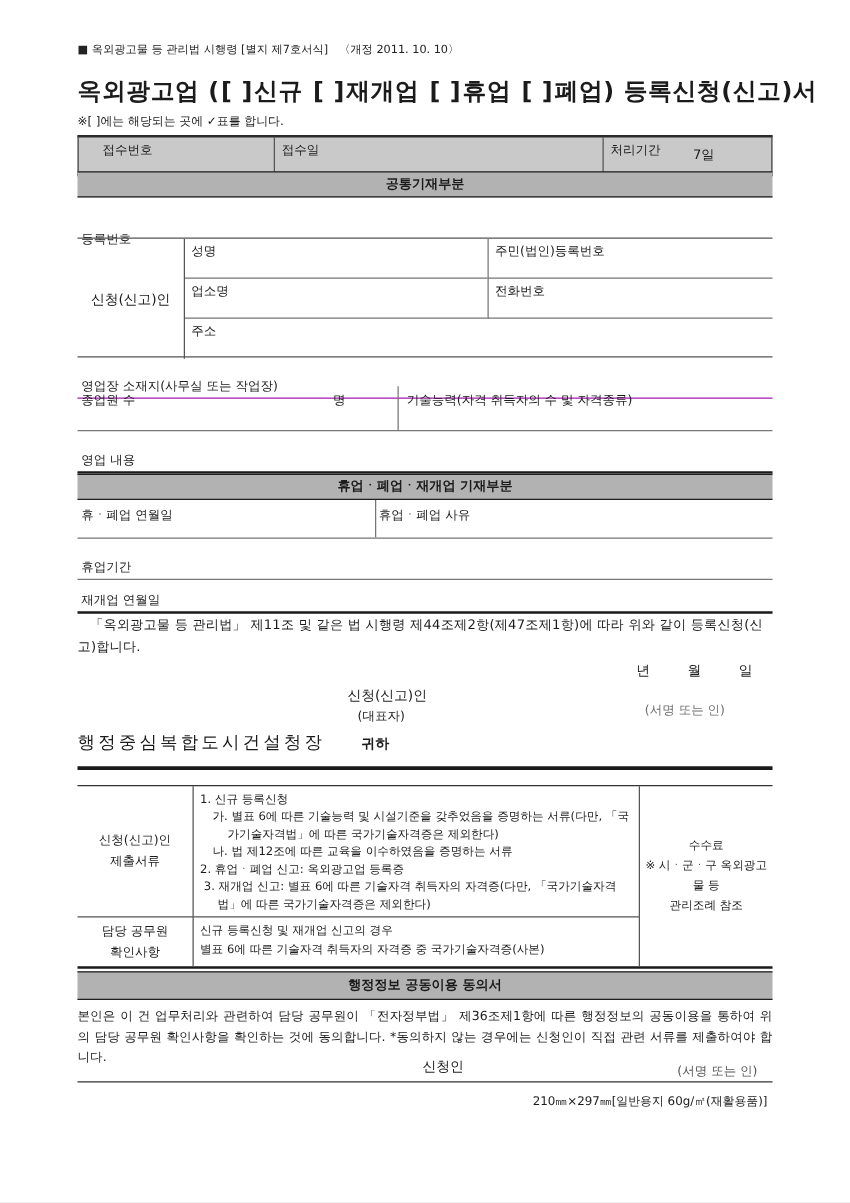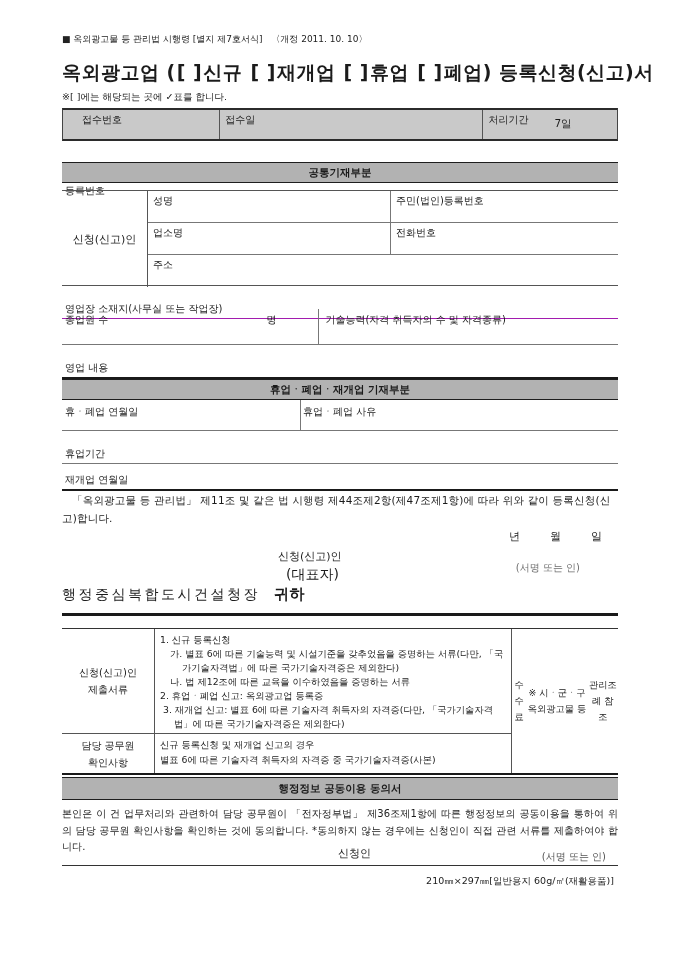--- a/index.html
+++ b/index.html
@@ -24,21 +24,21 @@
   .receipt .cell { padding:3px 5px; font-size:10px; }
   .rc1 { width:146px;margin-left:14px; }
   .rc2 { width:270px; border-left:1px solid #555; }
   .rc3 { width:138px; border-left:1px solid #555; display:flex; }
   .rc3 .lbl { padding-top:0; }
   .rc3 .val { margin-left:26px; padding-top:4px; font-size:10.5px; }
 
   
   .bar { height:21px; background:#b2b2b2; border-top:1.5px solid #1e1e1e; border-bottom:1.5px solid #1e1e1e;
     text-align:center; font-size:10.5px; font-weight:bold; line-height:19px; }
-  .bar1 { top:162px; }
+  .bar1 { top:137px; }
   .bar2 { top:379px; }
   .bar3 { top:777px; height:23px; line-height:21px; }
 
   .row-label { font-size:10px; padding:16px 3px; }
   .reg-row { top:168px; height:22px; }
 
   
   .applicant { top:190px; height:96px; display:grid;
     grid-template-columns:86px 242px 228px; grid-template-rows:32px 32px 32px;
     border-top:1px solid #555; border-bottom:1px solid #555; }
@@ -62,33 +62,33 @@
   .cl-left { width:238px; padding:5px 3px; font-size:10px; }
   .cl-right { width:318px; border-left:1px solid #777; padding:5px 2px; font-size:10px; }
   .closure2 { top:431px; height:26px; border-bottom:1px solid #777; }
   .closure3 { top:457px; height:26px; border-bottom:2.5px solid #1a1a1a; }
 
   
   .declaration { top:491px; font-size:10.5px; line-height:1.75; text-indent:10px; letter-spacing:0.2px; }
   .ymd { top:529px; display:flex; justify-content:flex-end; gap:30px; padding-right:16px; font-size:11px; }
   .sign1 { top:549px; height:34px; position:absolute; }
   .sign1 .who { position:absolute; left:216px; top:0; font-size:11px; }
-  .sign1 .rep { position:absolute; left:224px; top:17px; font-size:14px; }
+  .sign1 .rep { position:absolute; left:224px; top:17px; font-size:10px; }
   .sign1 .note { position:absolute; right:38px; top:12px; font-size:10px; color:#6e6e6e; }
   .addressee { top:585px; font-size:14px; letter-spacing:2.5px; font-weight:500; }
-  .addressee .suffix { font-size:15px; letter-spacing:0.5px; margin-left:7px; font-weight:bold; }
+  .addressee .suffix { font-size:11px; letter-spacing:0.5px; margin-left:22px; font-weight:bold; }
   .thick-divider { top:613px; border-top:3px solid #1a1a1a; height:0; }
 
   
   .attach { top:628px; display:grid; grid-template-columns:93px 357px 106px; grid-template-rows:104px 40px;
     border-top:1px solid #333; border-bottom:2.5px solid #1a1a1a; }
   .at-label1 { grid-row:1; grid-column:1; border-right:1px solid #555; display:flex; flex-direction:column;
     align-items:center; justify-content:center; font-size:10px; line-height:1.7; }
   .at-docs { grid-row:1; grid-column:2; border-right:1px solid #555; padding:4px 5px; font-size:9.3px; line-height:1.5; }
-  .at-fee { grid-row:1/3; grid-column:3; display:flex; justify-content:center;
+  .at-fee { grid-row:1/3; grid-column:3; display:flex; flex-direction:column; justify-content:center;
     align-items:center; font-size:9.3px; line-height:1.7; text-align:center; }
   .at-label2 { grid-row:2; grid-column:1; border-right:1px solid #555; border-top:1px solid #555;
     display:flex; flex-direction:column; align-items:center; justify-content:center; font-size:10px; line-height:1.7; }
   .at-official { grid-row:2; grid-column:2; border-right:1px solid #555; border-top:1px solid #555;
     padding:4px 5px; font-size:9.3px; line-height:1.6; }
   .doc-line.ind1 { padding-left:10px; }
   .doc-line.hang { padding-left:22px; text-indent:-12px; }
   .doc-line.hang2 { padding-left:14px; text-indent:-11px; }
 
   

